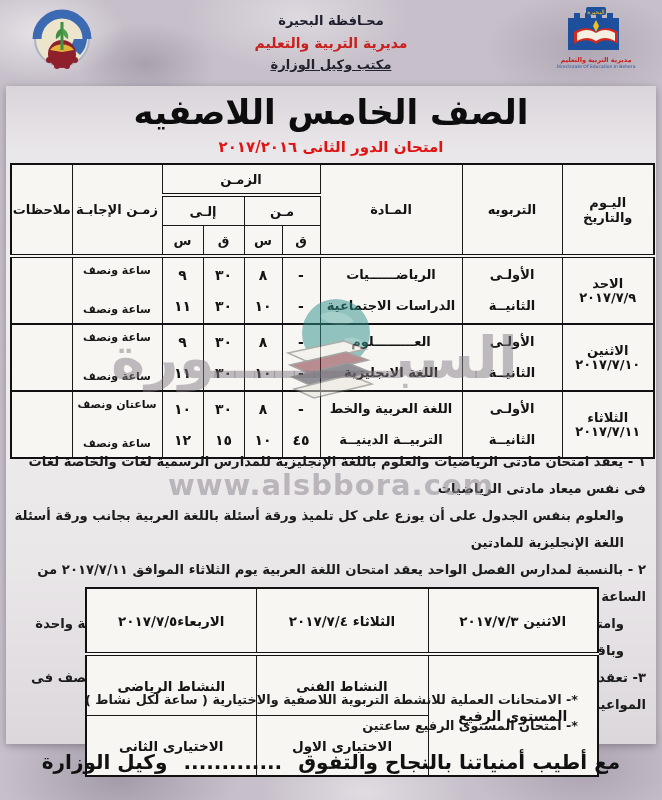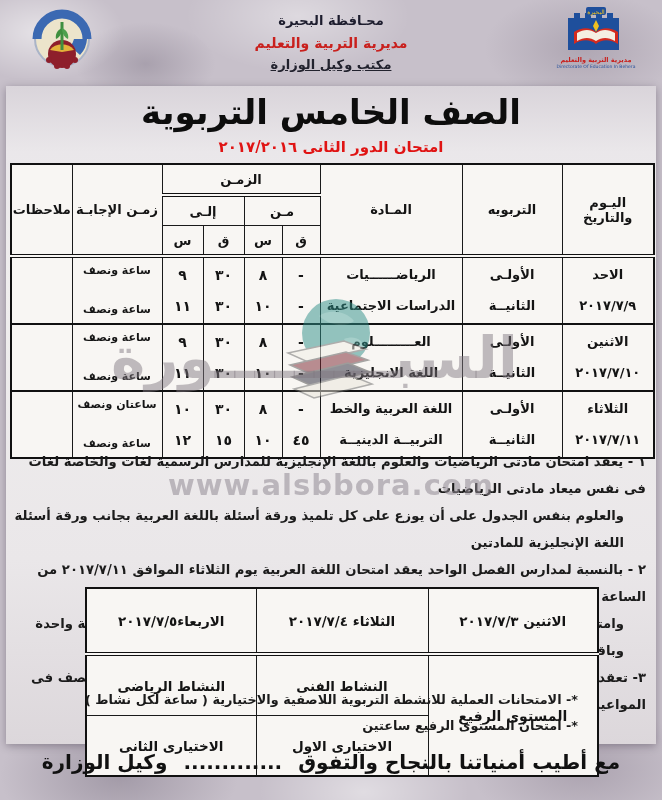--- a/index.html
+++ b/index.html
@@ -37,21 +37,21 @@
   table{border-collapse:collapse;table-layout:fixed;}
   .main-table{position:absolute;top:77px;left:4px;width:643px;background:#f8f6f3;
     border:2px solid #111;font-weight:bold;color:#141414;}
   .main-table th,.main-table td{border:1px solid #1a1a1a;padding:0;text-align:center;vertical-align:middle;}
   .main-table thead th{font-size:13px;height:28px;}
   .main-table .th-time{border-bottom:4px double #111;}
   .main-table tbody tr td{border-top:4px double #111;height:65px;}
   .main-table tbody tr + tr td{border-top:2px solid #111;}
   .cell2{display:flex;flex-direction:column;justify-content:space-around;height:63px;}
   .cell2 div{line-height:14px;}
-  .day-cell div{font-size:13px;}
+  .day-cell div{font-size:13px;justify-content:center;}
   .period-cell div{font-size:13px;}
   .subject-cell div{font-size:13px;}
   .num-cell div{font-size:14px;}
   .answer-cell div{font-size:11px;gap:16px;}
   
   .notes{position:absolute;top:362px;right:10px;width:634px;text-align:right;
     font-size:13.2px;font-weight:bold;color:#1b1b1b;line-height:27px;}
   .note-line.cont{padding-right:22px;}
   
   .act-table{position:absolute;top:501px;right:57px;width:512px;background:#f8f6f3;
@@ -111,21 +111,21 @@
         <path d="M17 27 C24 23 30 23 36 27 L36 35 C30 31 24 31 17 35 Z" fill="#f5efe2"></path>
         <path d="M55 27 C48 23 42 23 36 27 L36 35 C42 31 48 31 55 35 Z" fill="#f5efe2"></path>
       </svg>
       <div class="t1">مديرية التربية والتعليم</div>
       <div class="t2">Directorate Of Education In Behera</div>
     </div>
   </div>
 
   <div class="panel">
 
-    <div class="title">الصف الخامس التربوية</div>
+    <div class="title">الصف الخامس اللاصفيه</div>
     <div class="subtitle">امتحان الدور الثانى ٢٠١٧/٢٠١٦</div>
 
     <table class="main-table" dir="rtl">
       <colgroup>
         <col style="width:92px">
           <col style="width:100px">
           <col style="width:142px">
         <col style="width:38px">
           <col style="width:38px">
           <col style="width:41px">

